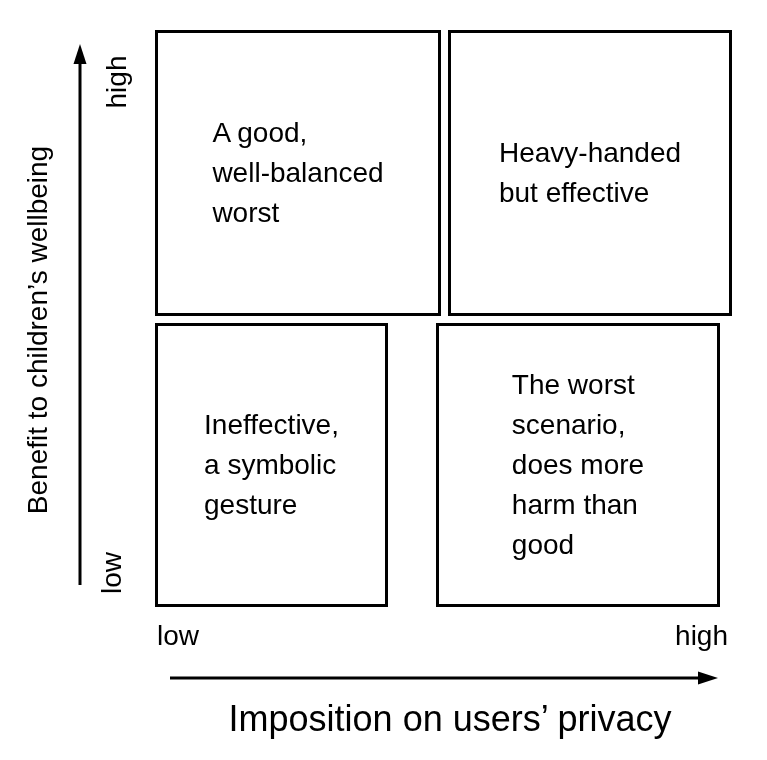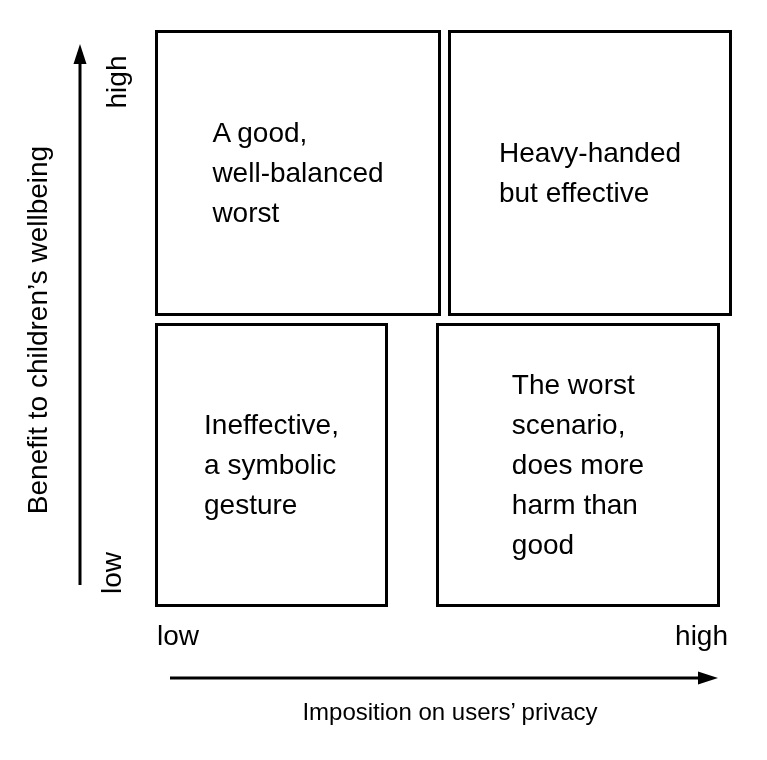--- a/index.html
+++ b/index.html
@@ -68,21 +68,21 @@
   }
   .x-high {
     right: 39px;
     top: 620px;
     font-size: 28px;
   }
   .x-title {
     left: 450px;
     top: 698px;
     transform: translateX(-50%);
-    font-size: 24px;
+    font-size: 36px;
     white-space: nowrap;
   }
 
   .y-arrow-svg {
     left: 70px;
     top: 40px;
   }
   .x-arrow-svg {
     left: 165px;
     top: 668px;

